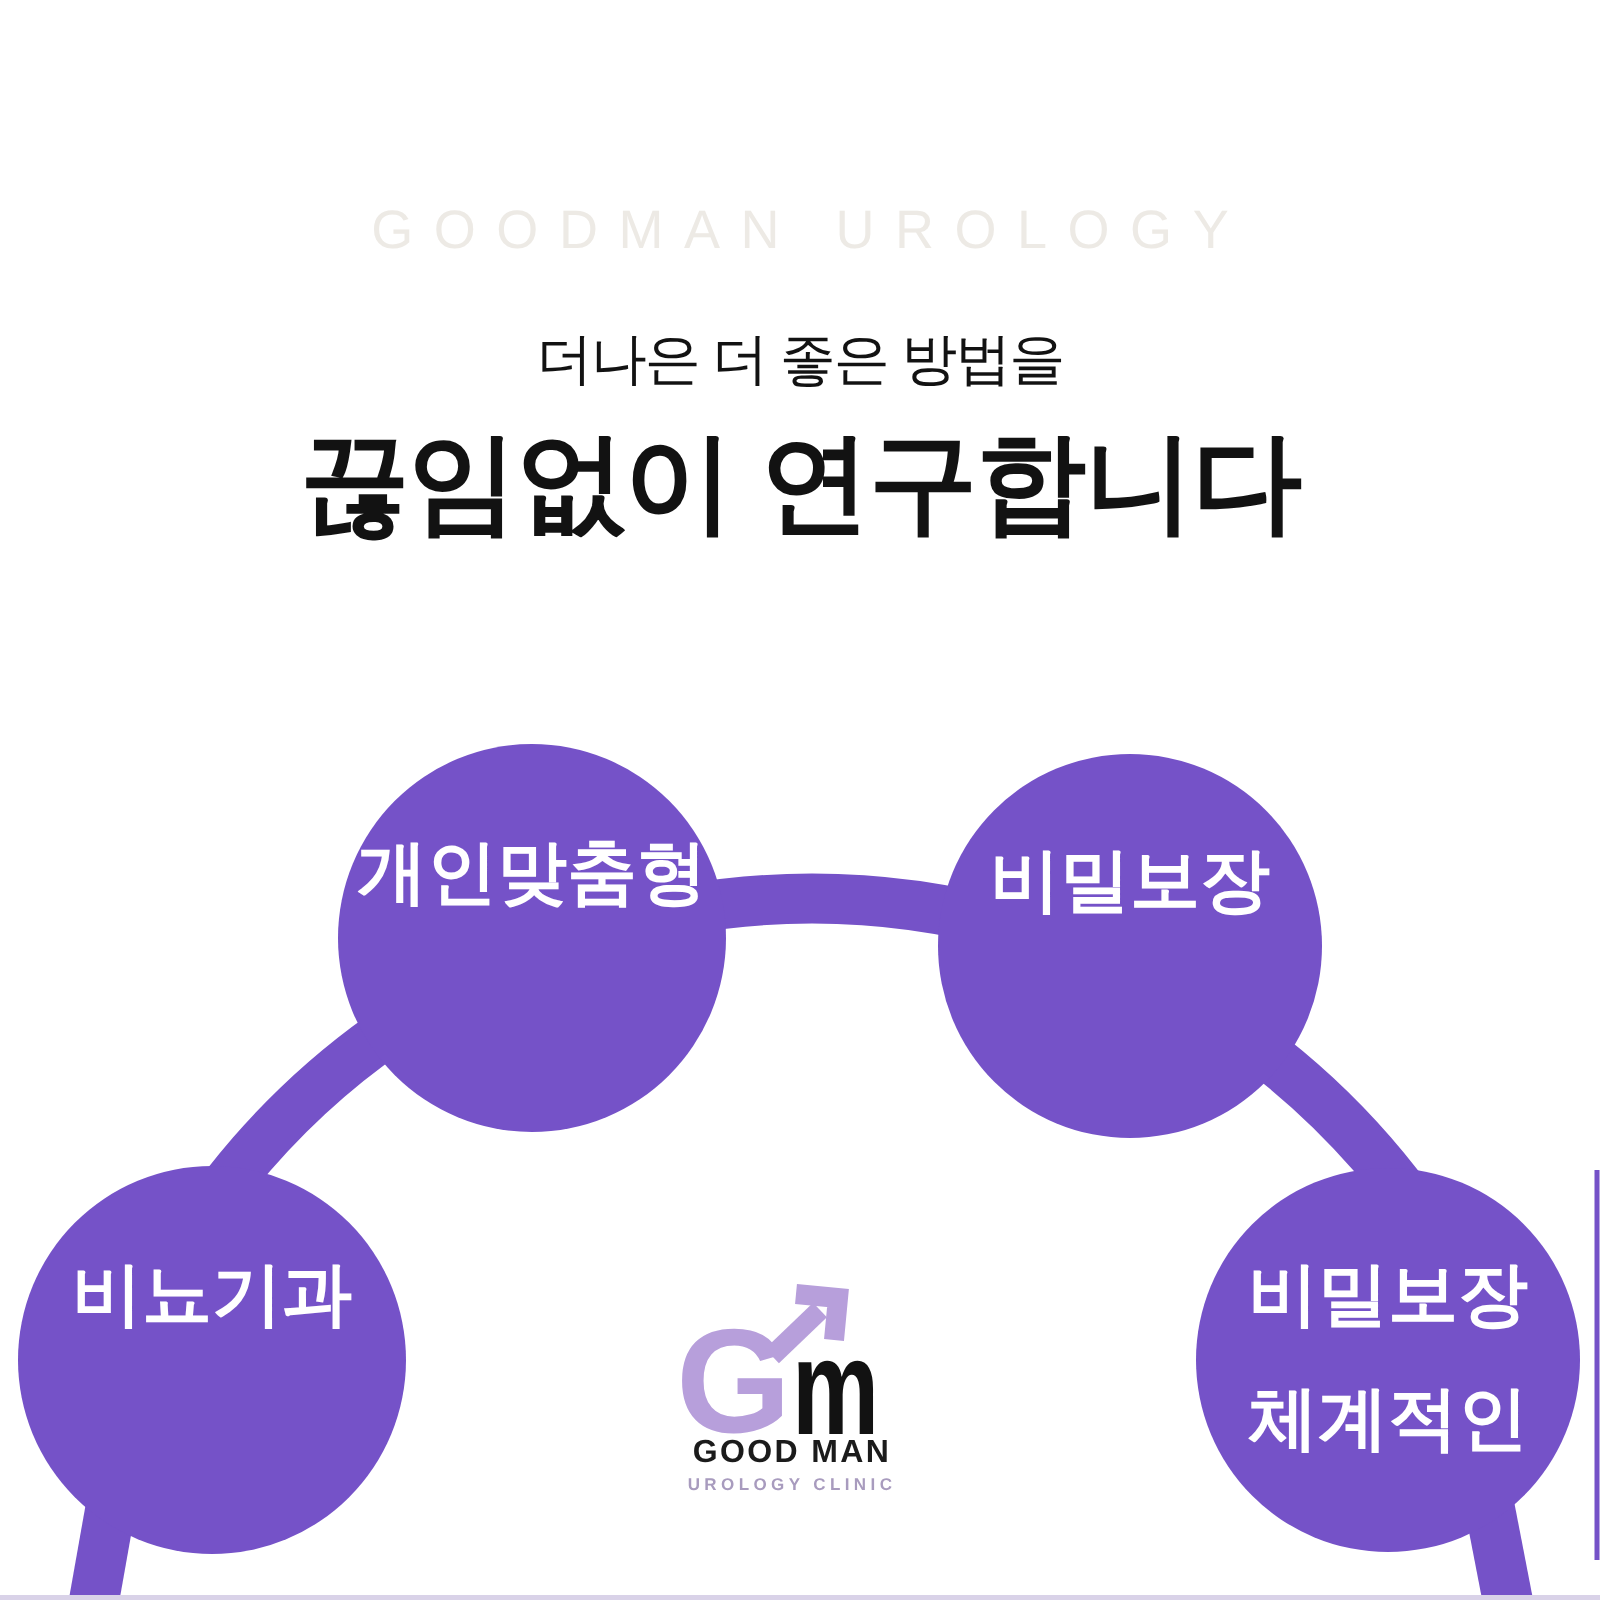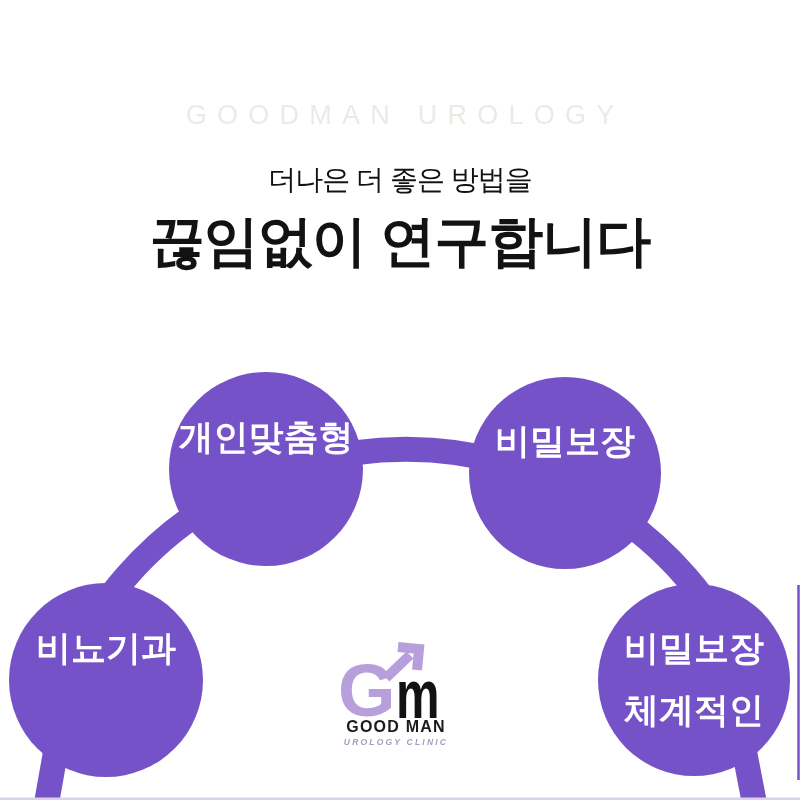--- a/index.html
+++ b/index.html
@@ -51,21 +51,20 @@
   .logo-arrow{position:absolute;left:0;top:0;}
   .logo-arrow path{stroke:var(--logo_lavender,#b79fdb);fill:none;}
   .logo-name{
     position:absolute;top:78px;left:0;width:100%;text-align:center;
     font-size:16px;font-weight:800;letter-spacing:1.2px;color:#1b1b1b;
   }
   .logo-tagline{
     position:absolute;top:97px;left:0;width:100%;text-align:center;
     font-size:8.5px;font-weight:700;letter-spacing:2.2px;
     color:var(--logo_tagline,#a89bbe);
-    font-style:italic;
   }
 </style>
 </head>
 <body>
 
 <div id="canvas">
 
   <div class="watermark">GOODMAN UROLOGY</div>
 
   <div class="head-line1">더나은  더 좋은 방법을</div>

